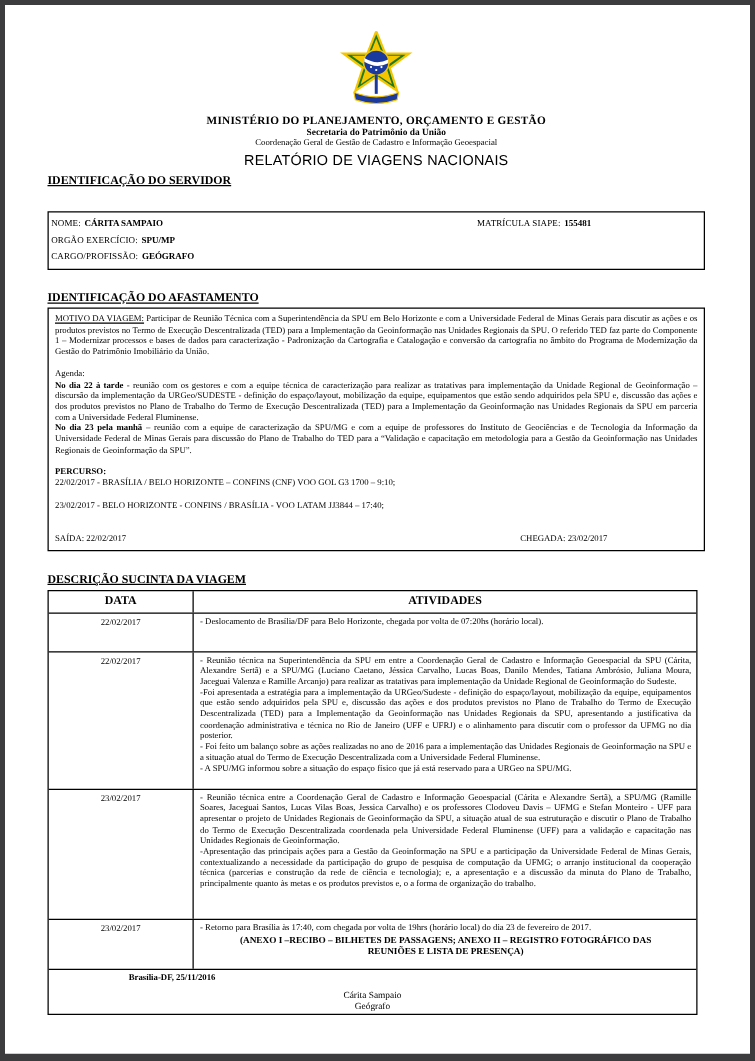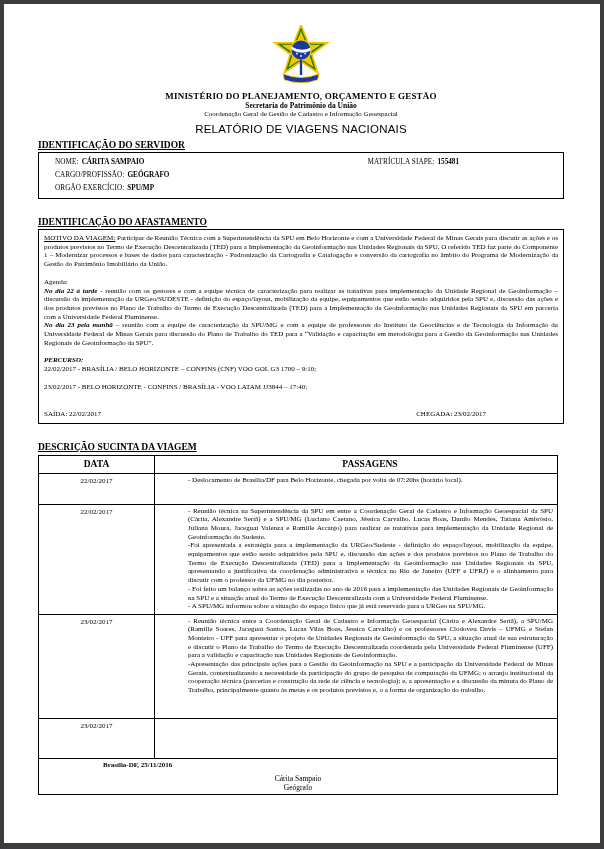--- a/index.html
+++ b/index.html
@@ -17,40 +17,40 @@
   .org-l1 { font-size: 9px; font-weight: bold; letter-spacing: .2px; }
   .org-l2 { font-size: 7.5px; font-weight: bold; }
   .org-l3 { font-size: 7px; }
   .doc-title {
     text-align: center; font-family: "Liberation Sans", sans-serif;
     font-weight: normal; font-size: 11.5px; margin-top: 5px; letter-spacing: .2px;
   }
 
   .sec-heading { font-size: 9.5px; font-weight: bold; text-decoration: underline; margin-top: 5px; }
 
-  .box { border: 1.5px solid #000; padding: 3px 16px; margin-top: 2px; }
+  .box { border: 1.5px solid #000; padding: 3px 2px; margin-top: 19px; }
   .field-row { display: flex; font-size: 7.2px; line-height: 13px; }
   .f-label { letter-spacing: .1px; }
   .f-value { font-weight: bold; margin-left: 3px; }
   .f-right { margin-left: auto; margin-right: 88px; display: flex; }
 
   .gap-sm { height: 9px; }
   .gap-md { height: 13px; }
 
   .para { font-size: 7px; line-height: 8.7px; text-align: justify; }
   .bold-u { font-weight: normal; text-decoration: underline; }
-  .bold { font-weight: bold; font-style: italic; }
+  .bold { font-weight: bold; }
   .afast-box { border: 1.5px solid #000; padding: 4px 5px 5px 5px; margin-top: 2px; min-height: 190px; }
   .percurso-item { font-size: 7px; line-height: 8.7px; }
   .pc-gap { height: 9px; }
   .saida-row { display: flex; font-size: 7px; margin-top: 18px; padding-right: 72px; justify-content: space-between; }
 
   
   .trip-table { border: 1.5px solid #000; margin-top: 3px; width: 520px; }
-  .t-row { display: grid; grid-template-columns: 116px 1fr; border-top: 1px solid #000; gap: 28px; }
+  .t-row { display: grid; grid-template-columns: 116px 1fr; border-top: 1px solid #000; }
   .t-row:first-child { border-top: none; }
   .t-head .cell { font-size: 9.5px; font-weight: bold; text-align: center; padding: 3px 0 4px 0; }
   .cell-date { border-right: 1px solid #000; font-size: 7px; text-align: center; padding-top: 3px; }
   .cell-act { padding: 2px 4px 2px 5px; }
   .apara { font-size: 7px; line-height: 8.7px; text-align: justify; }
   .annex { font-size: 7.4px; font-weight: bold; text-align: center; line-height: 9px; margin-top: 1px; padding: 0 14px; }
   .r1 { min-height: 31px; } .r2 { min-height: 110px; } .r3 { min-height: 104px; } .r4 { min-height: 40px; }
   .t-footer { border-top: 1px solid #000; min-height: 36px; position: relative; padding-top: 2px; }
   .place-date { font-size: 7px; font-weight: bold; margin-left: 64px; }
   .sig-name { font-size: 7.5px; text-align: center; margin-top: 5px; line-height: 9px; }
@@ -86,26 +86,26 @@
     <div class="box">
       <div class="field-row">
         <span class="f-label">NOME:</span>
         <span class="f-value">CÁRITA SAMPAIO</span>
         <span class="f-right">
           <span class="f-label">MATRÍCULA SIAPE:</span>
           <span class="f-value">155481</span>
         </span>
       </div>
       <div class="field-row">
+        <span class="f-label">ORGÃO EXERCÍCIO:</span>
+        <span class="f-value">SPU/MP</span>
+      </div>
+      <div class="field-row">
         <span class="f-label">CARGO/PROFISSÃO:</span>
         <span class="f-value">GEÓGRAFO</span>
-      </div>
-      <div class="field-row">
-        <span class="f-label">ORGÃO EXERCÍCIO:</span>
-        <span class="f-value">SPU/MP</span>
       </div>
     </div>
 
     <div class="gap-md"></div>
 
     <div class="sec-heading">IDENTIFICAÇÃO DO AFASTAMENTO</div>
     <div class="afast-box">
       <p class="para"><span class="bold-u">MOTIVO DA VIAGEM:</span><span> Participar de Reunião Técnica com a Superintendência da SPU em Belo Horizonte e com a Universidade Federal de Minas Gerais para discutir as ações e os produtos previstos no Termo de Execução Descentralizada (TED) para a Implementação da Geoinformação nas Unidades Regionais da SPU. O referido TED faz parte do Componente 1 – Modernizar processos e bases de dados para caracterização - Padronização da Cartografia e Catalogação e conversão da cartografia no âmbito do Programa de Modernização da Gestão do Patrimônio Imobiliário da União.</span></p>
       <div class="gap-sm"></div>
       <p class="para">Agenda:</p>
@@ -121,21 +121,21 @@
         <span>CHEGADA: 23/02/2017</span>
       </div>
     </div>
 
     <div class="gap-md"></div>
 
     <div class="sec-heading">DESCRIÇÃO SUCINTA DA VIAGEM</div>
     <div class="trip-table">
       <div class="t-row t-head">
         <div class="cell cell-date">DATA</div>
-        <div class="cell">PASSAGENS</div>
+        <div class="cell">ATIVIDADES</div>
       </div>
 
       <div class="t-row r1">
         <div class="cell-date">22/02/2017</div>
         <div class="cell-act">
           <div class="apara">- Deslocamento de Brasília/DF para Belo Horizonte, chegada por volta de 07:20hs (horário local).</div>
         </div>
       </div>
 
       <div class="t-row r2">
@@ -151,20 +151,24 @@
       <div class="t-row r3">
         <div class="cell-date">23/02/2017</div>
         <div class="cell-act">
           <div class="apara">- Reunião técnica entre a Coordenação Geral de Cadastro e Informação Geoespacial (Cárita e Alexandre Sertã), a SPU/MG (Ramille Soares, Jaceguai Santos, Lucas Vilas Boas, Jessica Carvalho) e os professores Clodoveu Davis – UFMG e Stefan Monteiro - UFF para apresentar o projeto de Unidades Regionais de Geoinformação da SPU, a situação atual de sua estruturação e discutir o Plano de Trabalho do Termo de Execução Descentralizada coordenada pela Universidade Federal Fluminense (UFF) para a validação e capacitação nas Unidades Regionais de Geoinformação.</div>
           <div class="apara">-Apresentação das principais ações para a Gestão da Geoinformação na SPU e a participação da Universidade Federal de Minas Gerais, contextualizando a necessidade da participação do grupo de pesquisa de computação da UFMG; o arranjo institucional da cooperação técnica (parcerias e construção da rede de ciência e tecnologia); e, a apresentação e a discussão da minuta do Plano de Trabalho, principalmente quanto às metas e os produtos previstos e, o a forma de organização do trabalho.</div>
         </div>
       </div>
 
       <div class="t-row r4">
         <div class="cell-date">23/02/2017</div>
+        <div class="cell-act">
+          <div class="apara">- Retorno para Brasília às 17:40, com chegada por volta de 19hrs (horário local) do dia 23 de fevereiro de 2017.</div>
+          <div class="annex">(ANEXO I –RECIBO – BILHETES DE PASSAGENS;  ANEXO II – REGISTRO FOTOGRÁFICO DAS REUNIÕES E LISTA DE PRESENÇA)</div>
+        </div>
       </div>
 
       <div class="t-footer">
         <div class="place-date">Brasília-DF, 25/11/2016</div>
         <div class="sig-name">Cárita Sampaio</div>
         <div class="sig-role">Geógrafo</div>
       </div>
     </div>
 
   </div>

